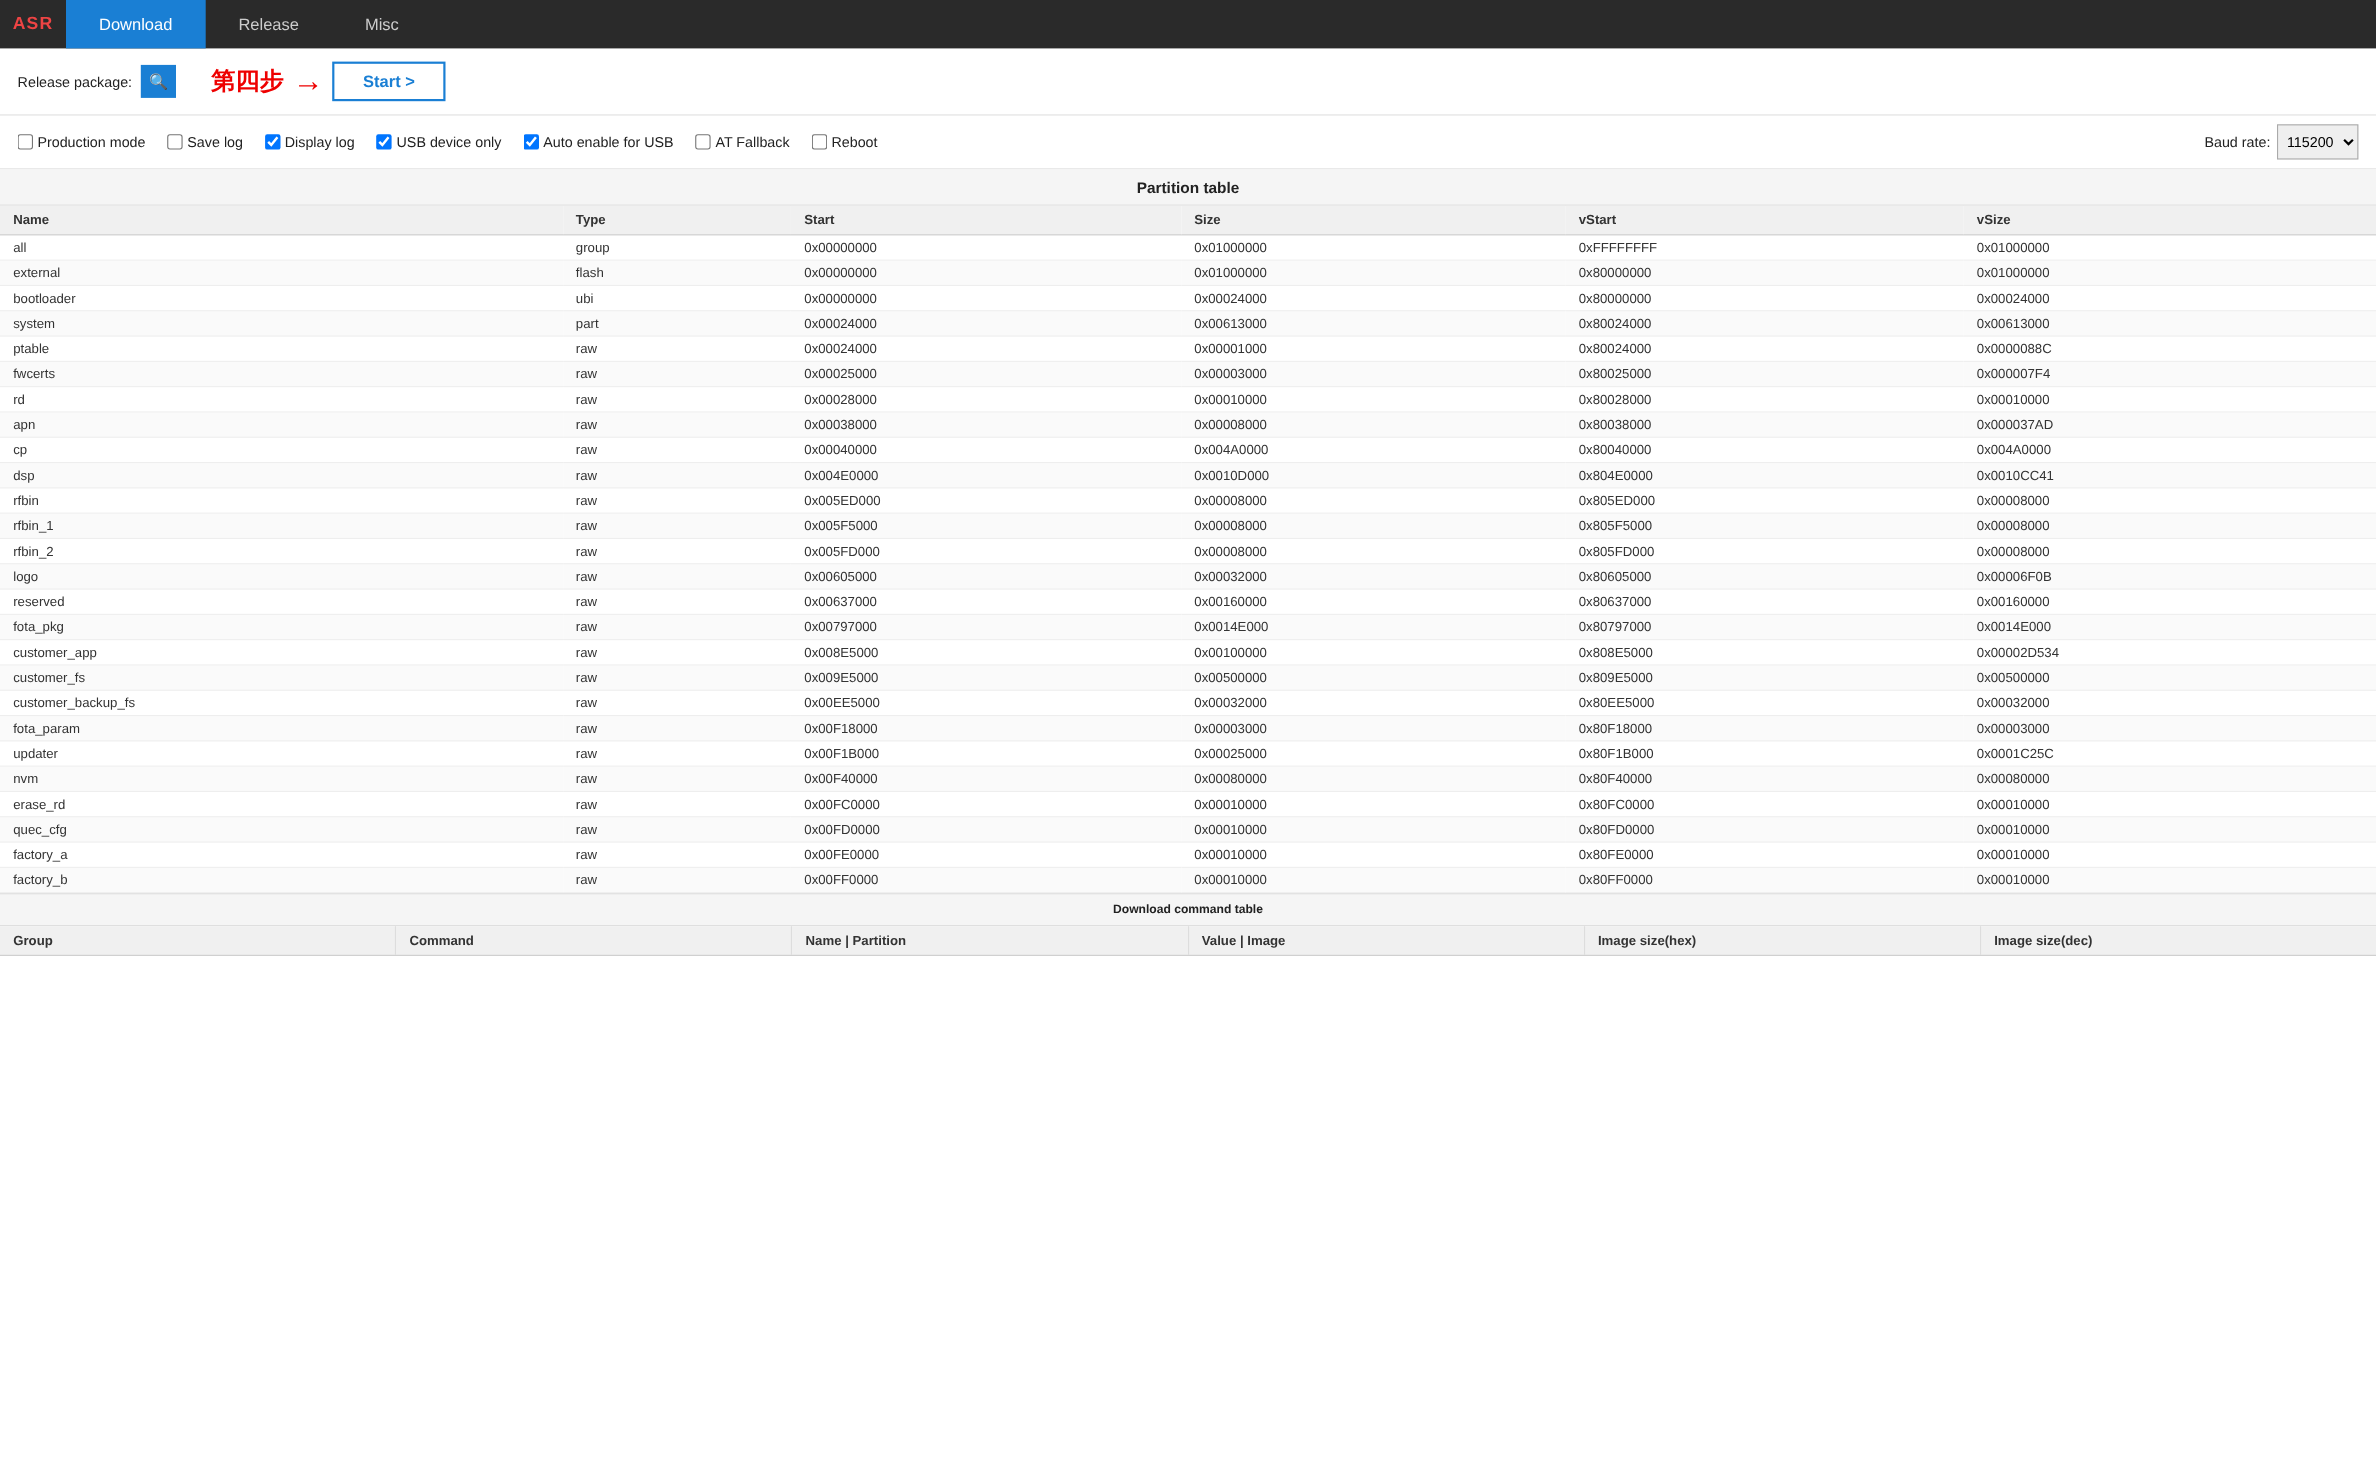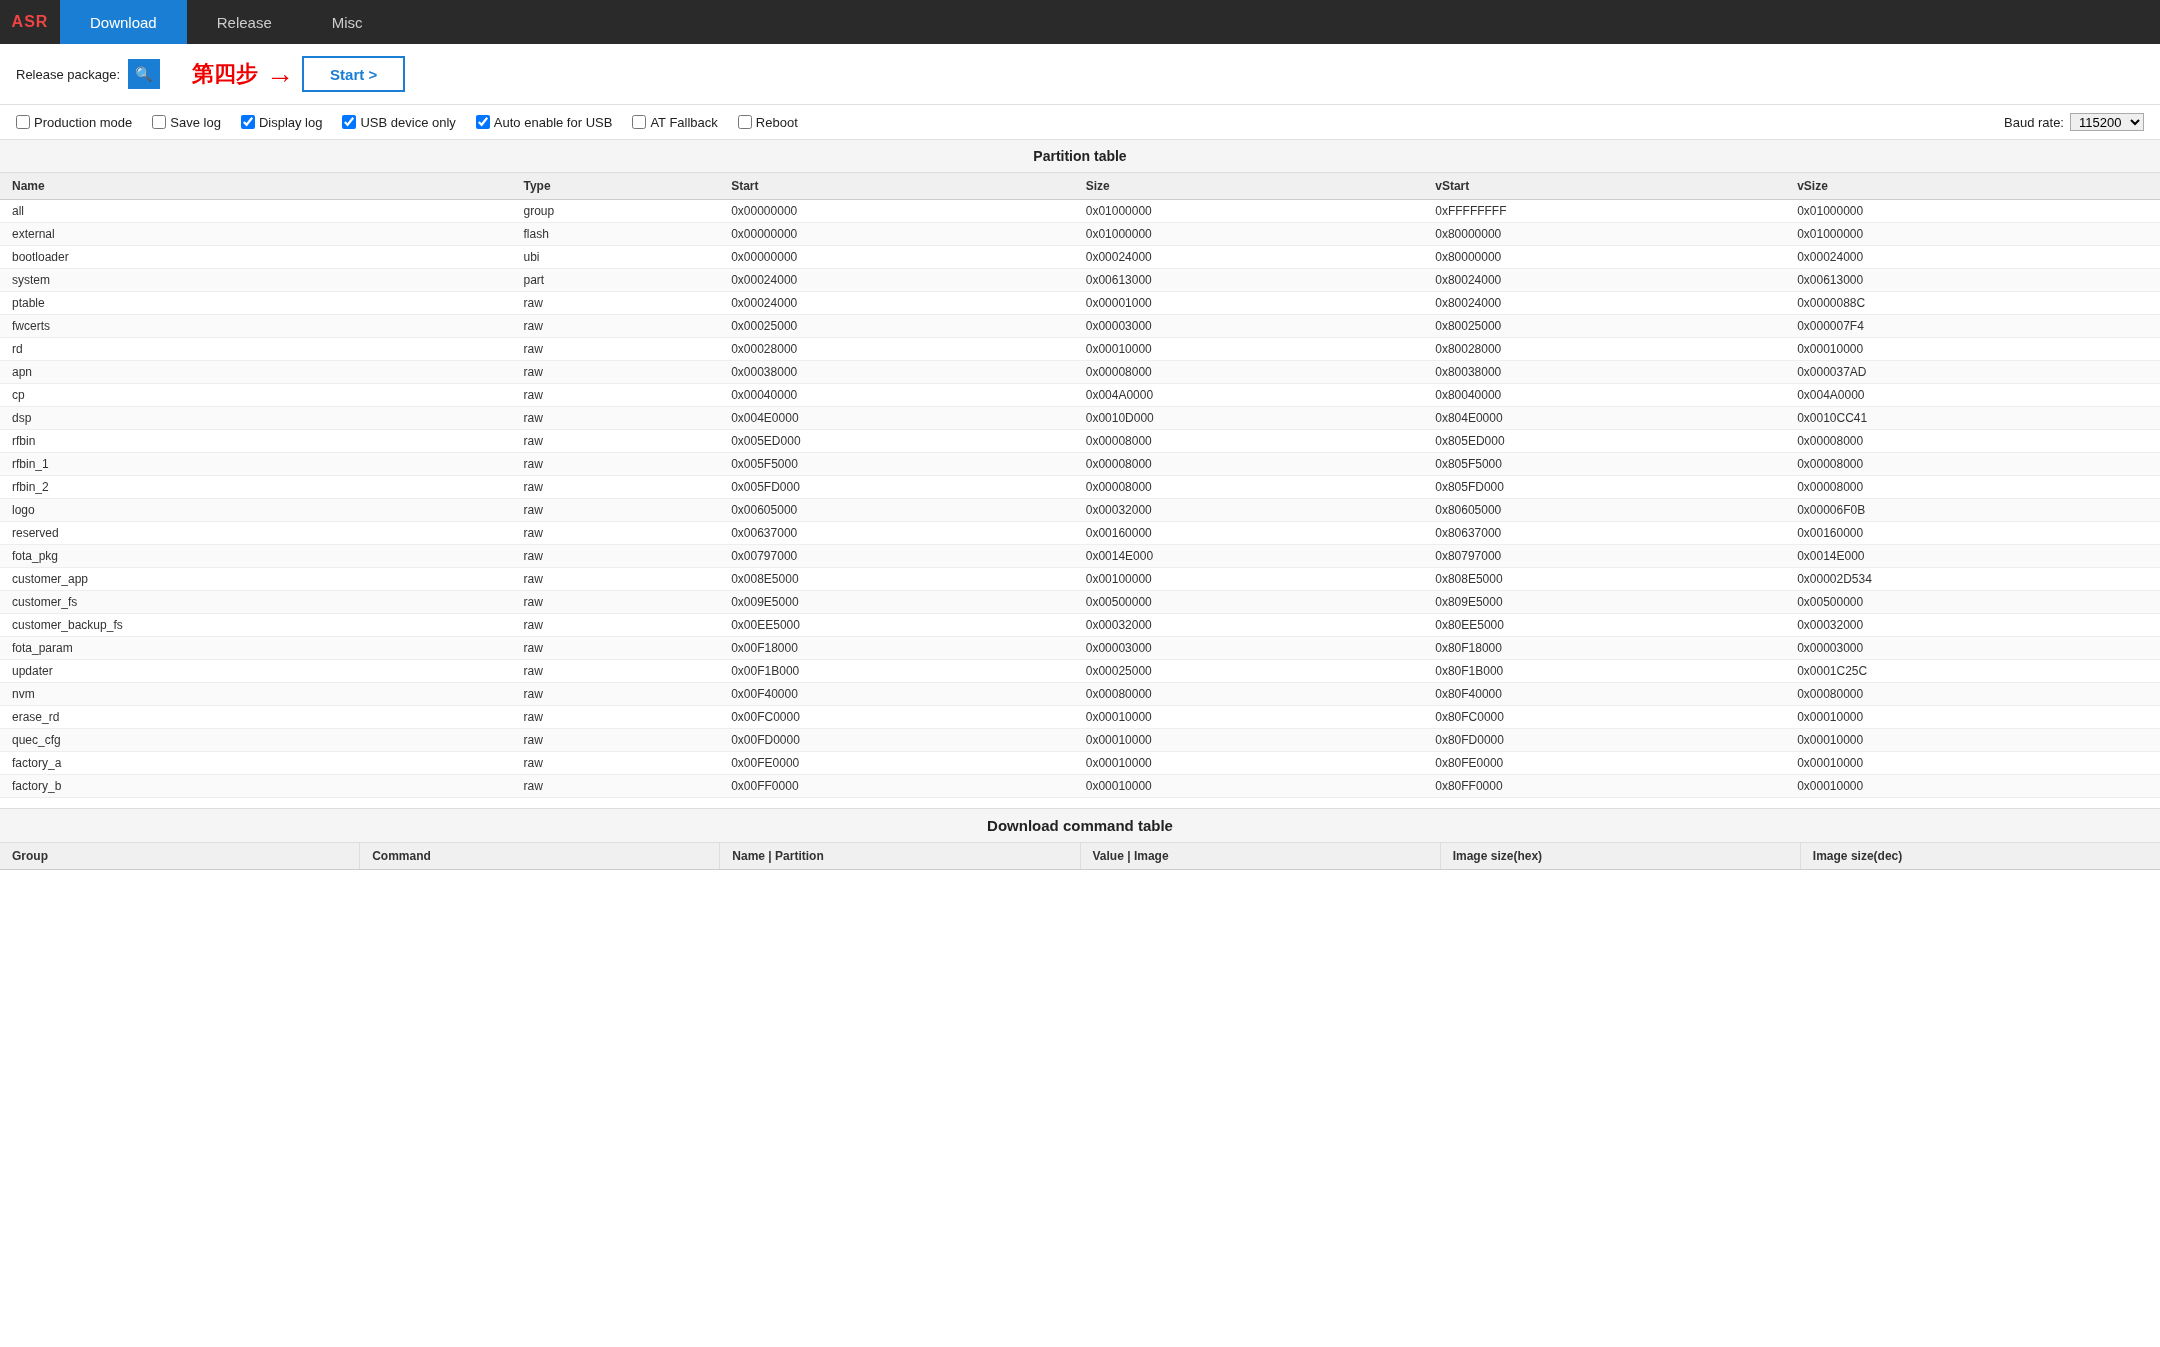--- a/index.html
+++ b/index.html
@@ -123,21 +123,21 @@
       width: 14px;
       height: 14px;
     }
     .baud-rate-group {
       display: flex;
       align-items: center;
       gap: 6px;
       margin-left: auto;
     }
     .baud-rate-select {
-      height: 18px;
+      height: 32px;
       border: 1px solid #aaa;
       font-size: 13px;
       padding: 0 4px;
     }
 
     
     .section-title {
       text-align: center;
       font-weight: bold;
       font-size: 14px;
@@ -169,26 +169,26 @@
     tr:nth-child(even) td {
       background: #fafafa;
     }
     tr:nth-child(odd) td {
       background: #fff;
     }
 
     .bottom-section-title {
       text-align: center;
       font-weight: bold;
-      font-size: 15px;
+      font-size: 11px;
       padding: 8px 0;
       background: #f5f5f5;
       border-top: 1px solid #ddd;
       border-bottom: 1px solid #ddd;
-      margin-top: 10px;
+      margin-top: 0;
     }
     .bottom-header-row {
       display: flex;
       background: #f0f0f0;
       border-bottom: 1px solid #ccc;
     }
     .bottom-header-cell {
       flex: 1;
       padding: 6px 12px;
       font-weight: bold;

